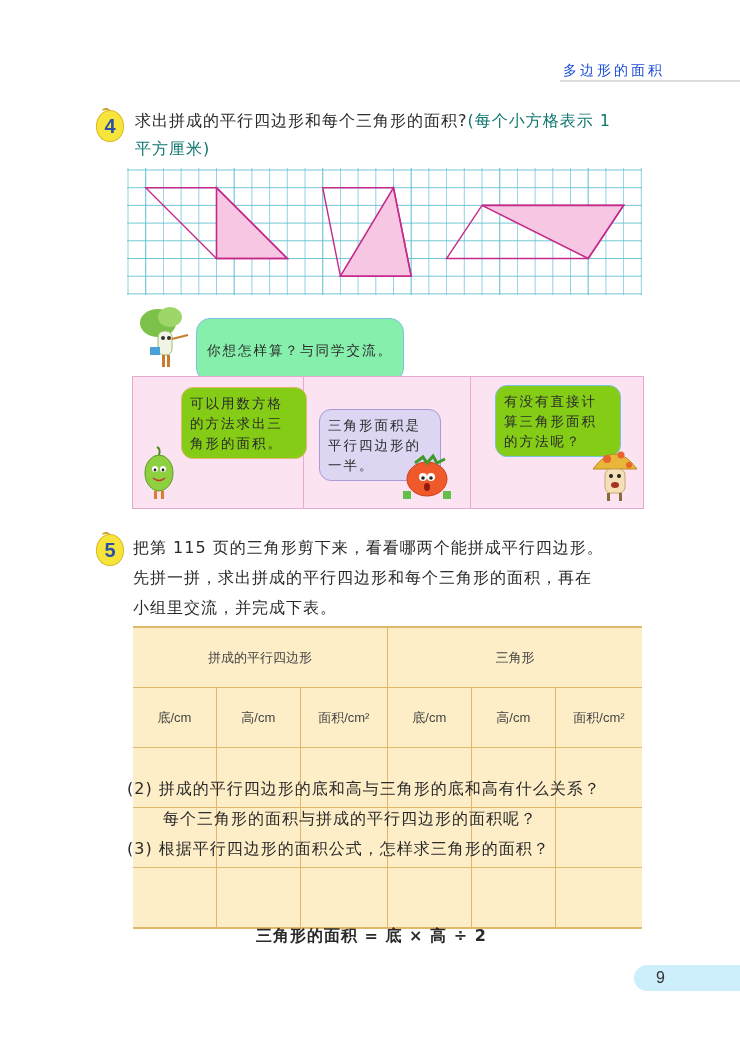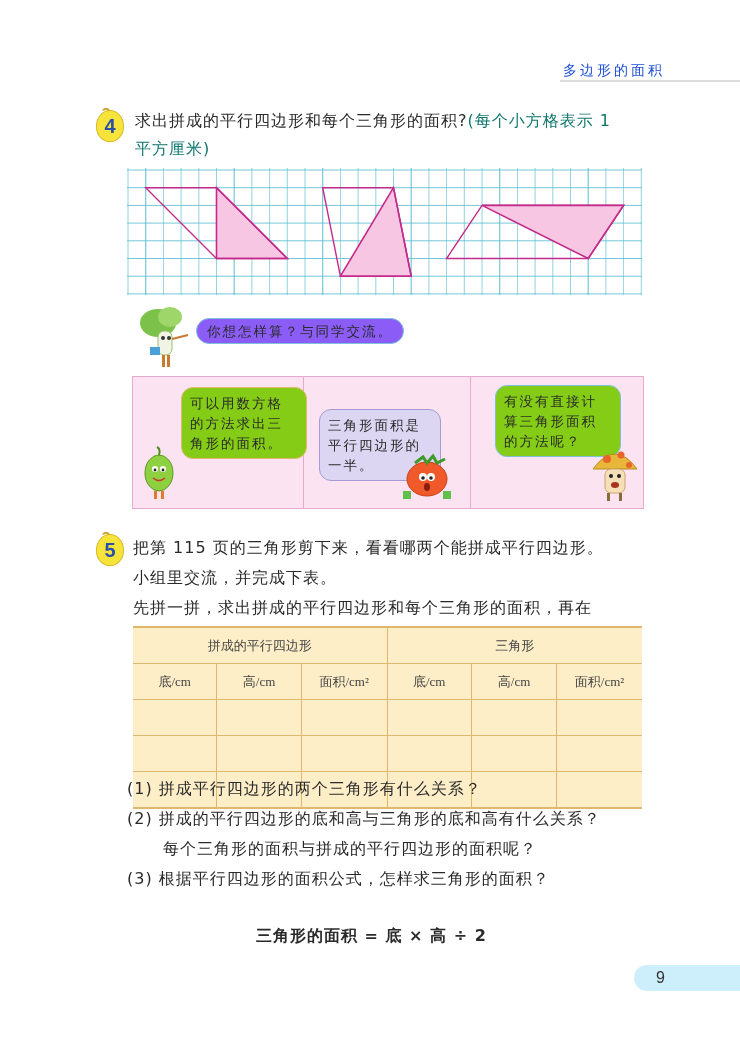--- a/index.html
+++ b/index.html
@@ -24,21 +24,21 @@
   .pink { color: #0f766e; }
   .grid-wrap { left: 127px; top: 168px; width: 515px; height: 127px; }
   .bubble {
     border-radius: 12px; font-family: "DejaVu Serif", serif; font-size: 13.5px; line-height: 20px; letter-spacing: 2px; padding: 5px 8px;
   }
   .discuss-panel { left: 132px; top: 376px; width: 510px; height: 131px; background: #fbe3f1; border: 1px solid #e8a9cf; }
   .panel-div { top: 0; width: 1px; height: 131px; background: #e8a9cf; }
   .tbl { left: 133px; top: 626px; width: 509px; border-collapse: collapse; background: #fdeec8; }
   .tbl td {
     border-left: 1px solid #e1b76b; border-right: 1px solid #e1b76b; border-bottom: 1px solid #e1b76b;
-    font-family: Liberation Serif, serif; font-size: 13px; color: #444; text-align: center; height: 27px; padding: 4px;
+    font-family: Liberation Sans, sans-serif; font-size: 13px; color: #444; text-align: center; height: 27px; padding: 16px;
   }
   .tbl tr:first-child td { border-top: 2px solid #e1b76b; }
   .tbl td:first-child { border-left: none; }
   .tbl td:last-child { border-right: none; }
   .tbl tr:last-child td { border-bottom: 2px solid #e1b76b; }
   .body-text { font-size: 16px; line-height: 30px; letter-spacing: 1px; }
   .formula { font-size: 16px; font-weight: bold; letter-spacing: 1px; }
   .page-tab {
     left: 634px; top: 965px; width: 110px; height: 26px; background: #cdeefb; border-radius: 13px 0 0 13px;
     font-family: "Liberation Sans", sans-serif; font-size: 16px; color: #333; padding-left: 22px; box-sizing: border-box; line-height: 26px;
@@ -114,21 +114,21 @@
     <ellipse cx="34" cy="12" rx="12" ry="10" fill="#9fd66a"></ellipse>
     <rect x="22" y="26" width="14" height="24" rx="6" fill="#f1f4e4" stroke="#9bbf6e"></rect>
     <circle cx="27" cy="33" r="2" fill="#333"></circle>
       <circle cx="33" cy="33" r="2" fill="#333"></circle>
     <rect x="14" y="42" width="10" height="8" fill="#4aa0d8"></rect>
     <line x1="36" y1="34" x2="52" y2="30" stroke="#c97a2e" stroke-width="2"></line>
     <rect x="26" y="50" width="3" height="12" fill="#c97a2e"></rect>
       <rect x="31" y="50" width="3" height="12" fill="#c97a2e"></rect>
   </svg>
 </div>
-<div class="abs bubble" style="left:196px; top:318px; width:186px; height:20px; background:#8b5cf6; border:1px solid #7cc2dd; border-radius:14px; padding:2px 10px;">
+<div class="abs bubble" style="left:196px; top:318px; width:186px; height:20px; background:#86efac; border:1px solid #7cc2dd; border-radius:14px; padding:21px 10px;">
   <span>你想怎样算？与同学交流。</span>
 </div>
 
 <div class="abs discuss-panel">
   <div class="abs panel-div" style="left:170px;"></div>
   <div class="abs panel-div" style="left:337px;"></div>
 
   <div class="abs bubble" style="left:48px; top:10px; width:108px; background:#84cc16; border:1px solid #e3b66c;">
     <div>可以用数方格</div>
     <div>的方法求出三</div>
@@ -186,22 +186,22 @@
         <rect x="30" y="50" width="3" height="8" fill="#8a6a3a"></rect>
     </svg>
   </div>
 </div>
 
 <div class="abs badge" style="left:96px; top:534px;">
   <span>5</span>
 </div>
 <div class="abs body-text" style="left:133px; top:533px; width:540px;">
   <div>把第 115 页的三角形剪下来，看看哪两个能拼成平行四边形。</div>
+  <div>先拼一拼，求出拼成的平行四边形和每个三角形的面积，再在</div>
   <div>小组里交流，并完成下表。</div>
-  <div>先拼一拼，求出拼成的平行四边形和每个三角形的面积，再在</div>
 </div>
 
 <table class="abs tbl">
   <tbody>
       <tr>
     <td colspan="3">拼成的平行四边形</td>
     <td colspan="3">三角形</td>
   </tr>
   <tr>
     <td style="width:84px">底/cm</td>
@@ -232,20 +232,19 @@
     <td></td>
     <td></td>
     <td></td>
     <td></td>
     <td></td>
   </tr>
 </tbody>
   </table>
 
 <div class="abs body-text" style="left:133px; top:774px; width:540px;">
-  <div style="margin-left:-6px">(1) 拼成平行四边形的两个三角形有什么关系？</div>
   <div style="margin-left:-6px">(2) 拼成的平行四边形的底和高与三角形的底和高有什么关系？</div>
   <div style="margin-left:30px">每个三角形的面积与拼成的平行四边形的面积呢？</div>
   <div style="margin-left:-6px">(3) 根据平行四边形的面积公式，怎样求三角形的面积？</div>
 </div>
 <div class="abs formula" style="left:256px; top:926px;">三角形的面积 = 底 × 高 ÷ 2</div>
 
 <div class="abs page-tab">9</div>
 
 </body></html>

